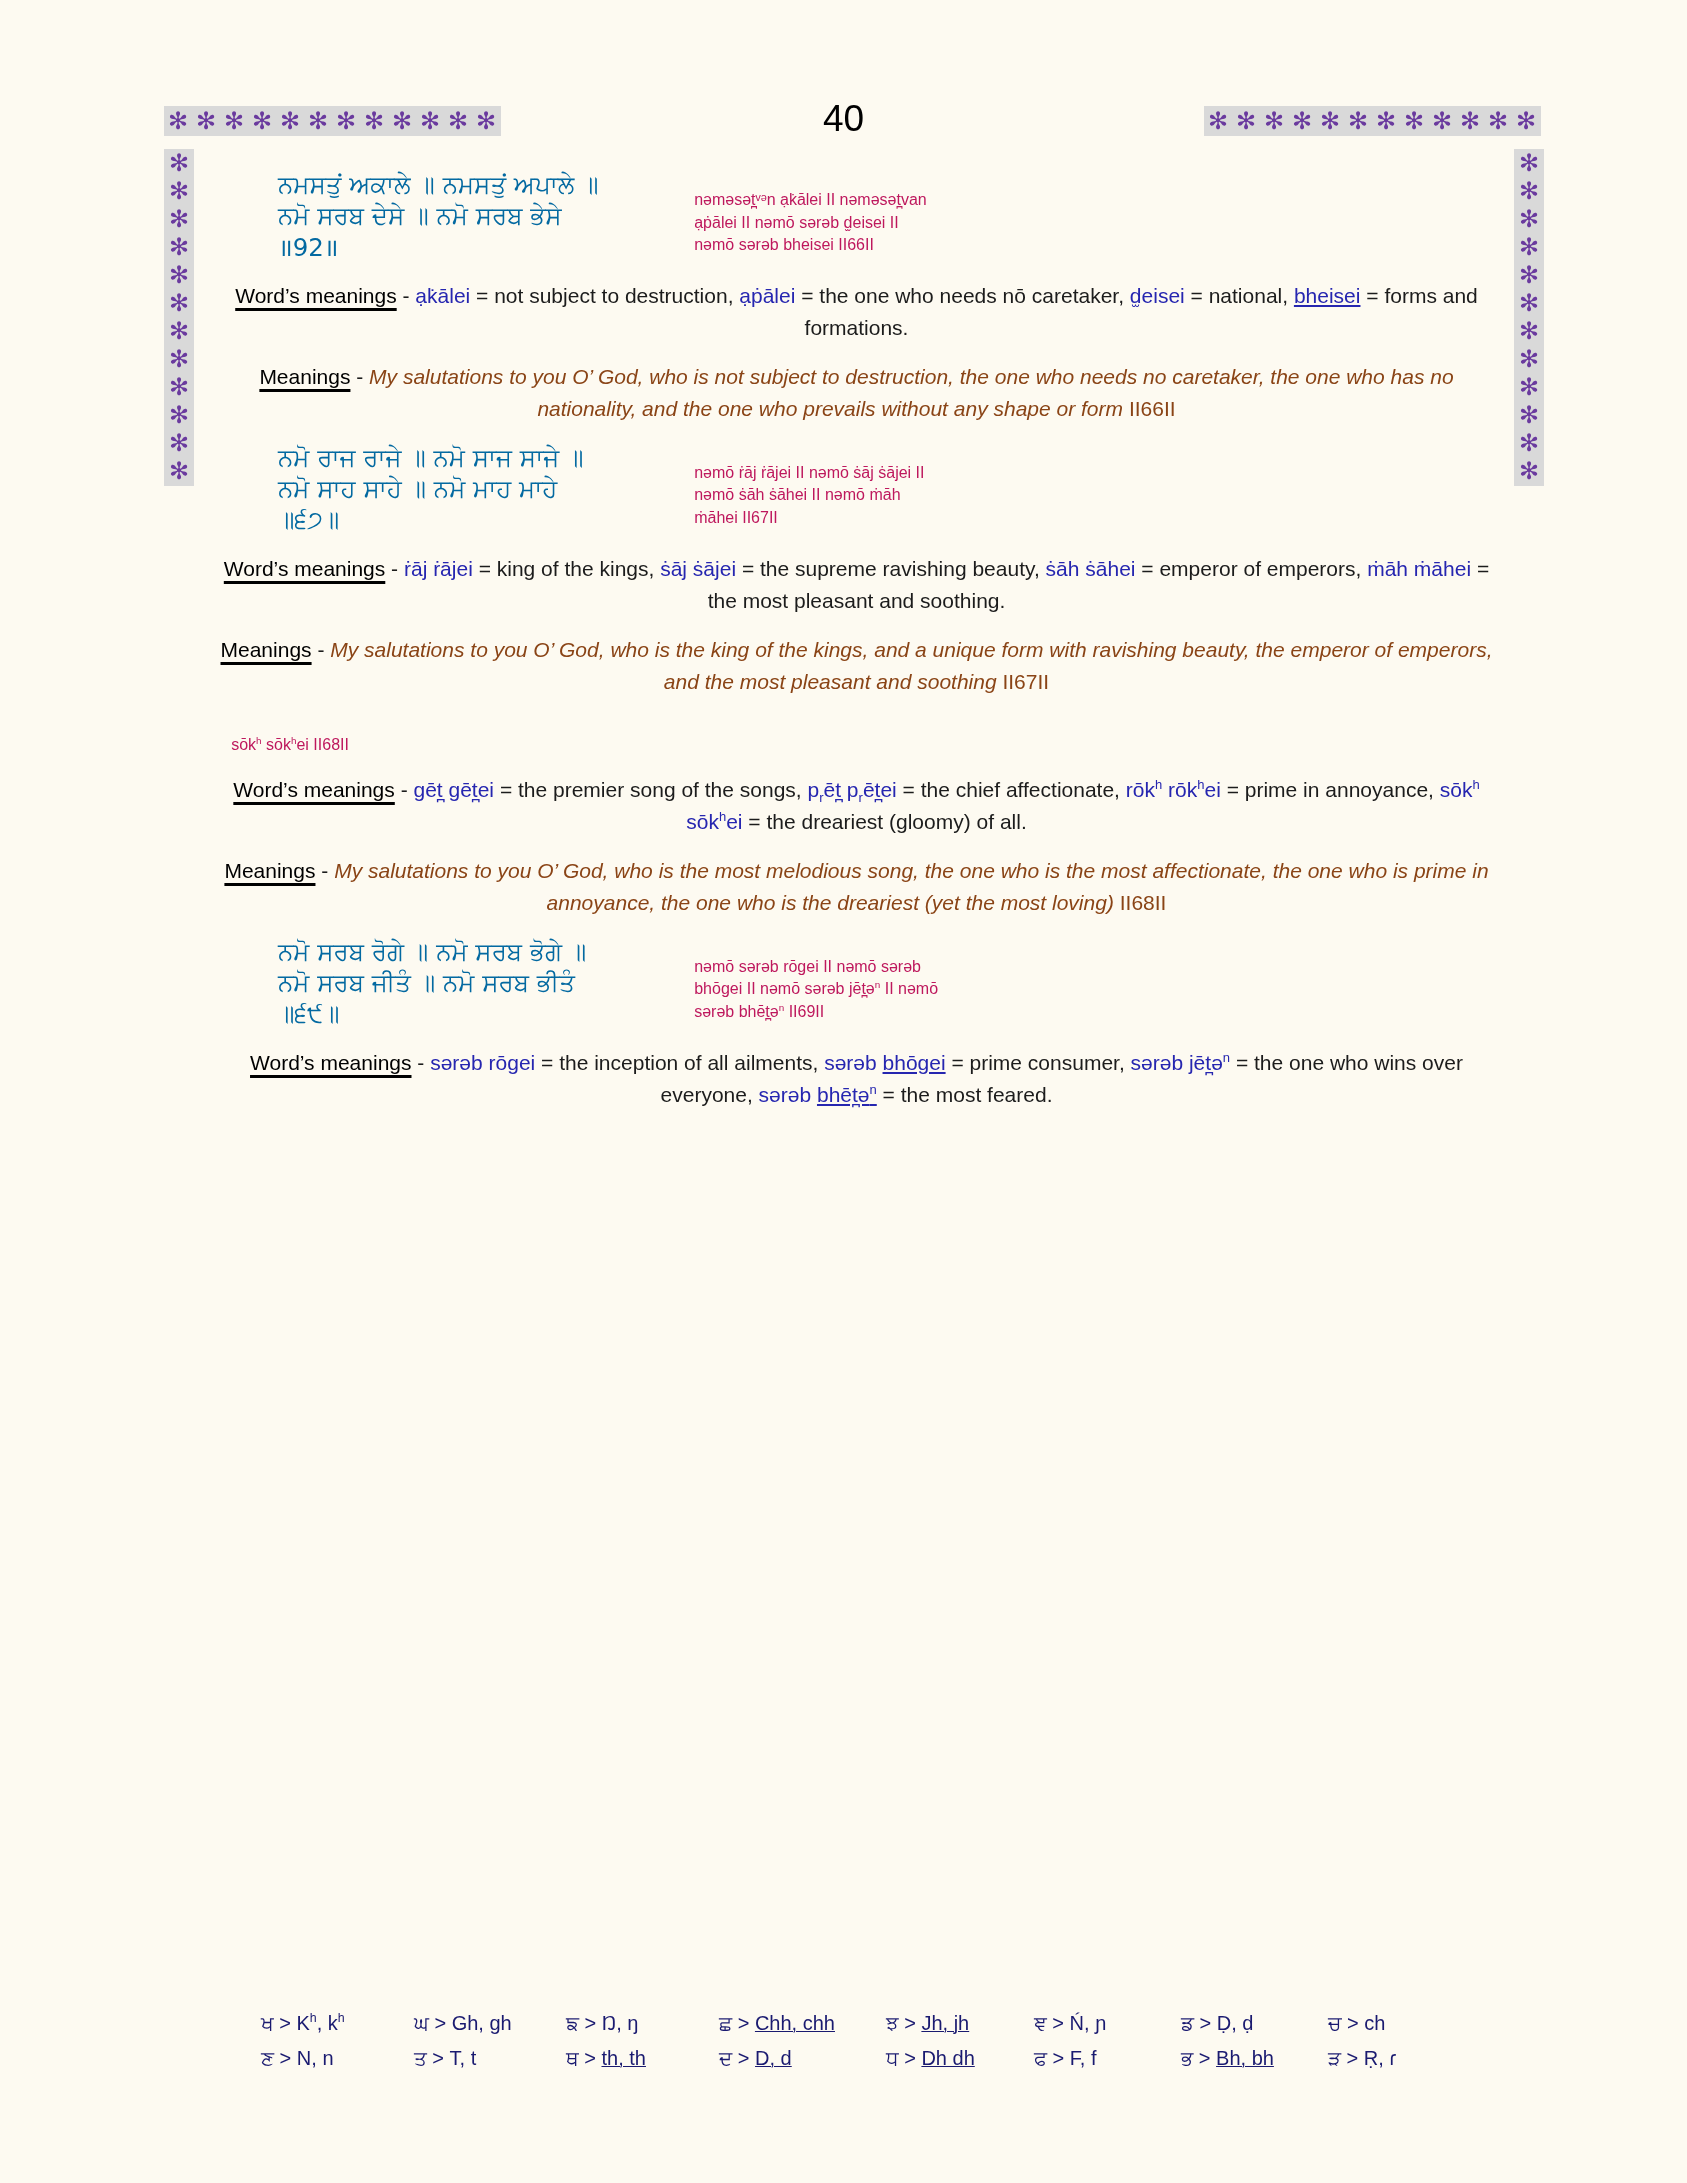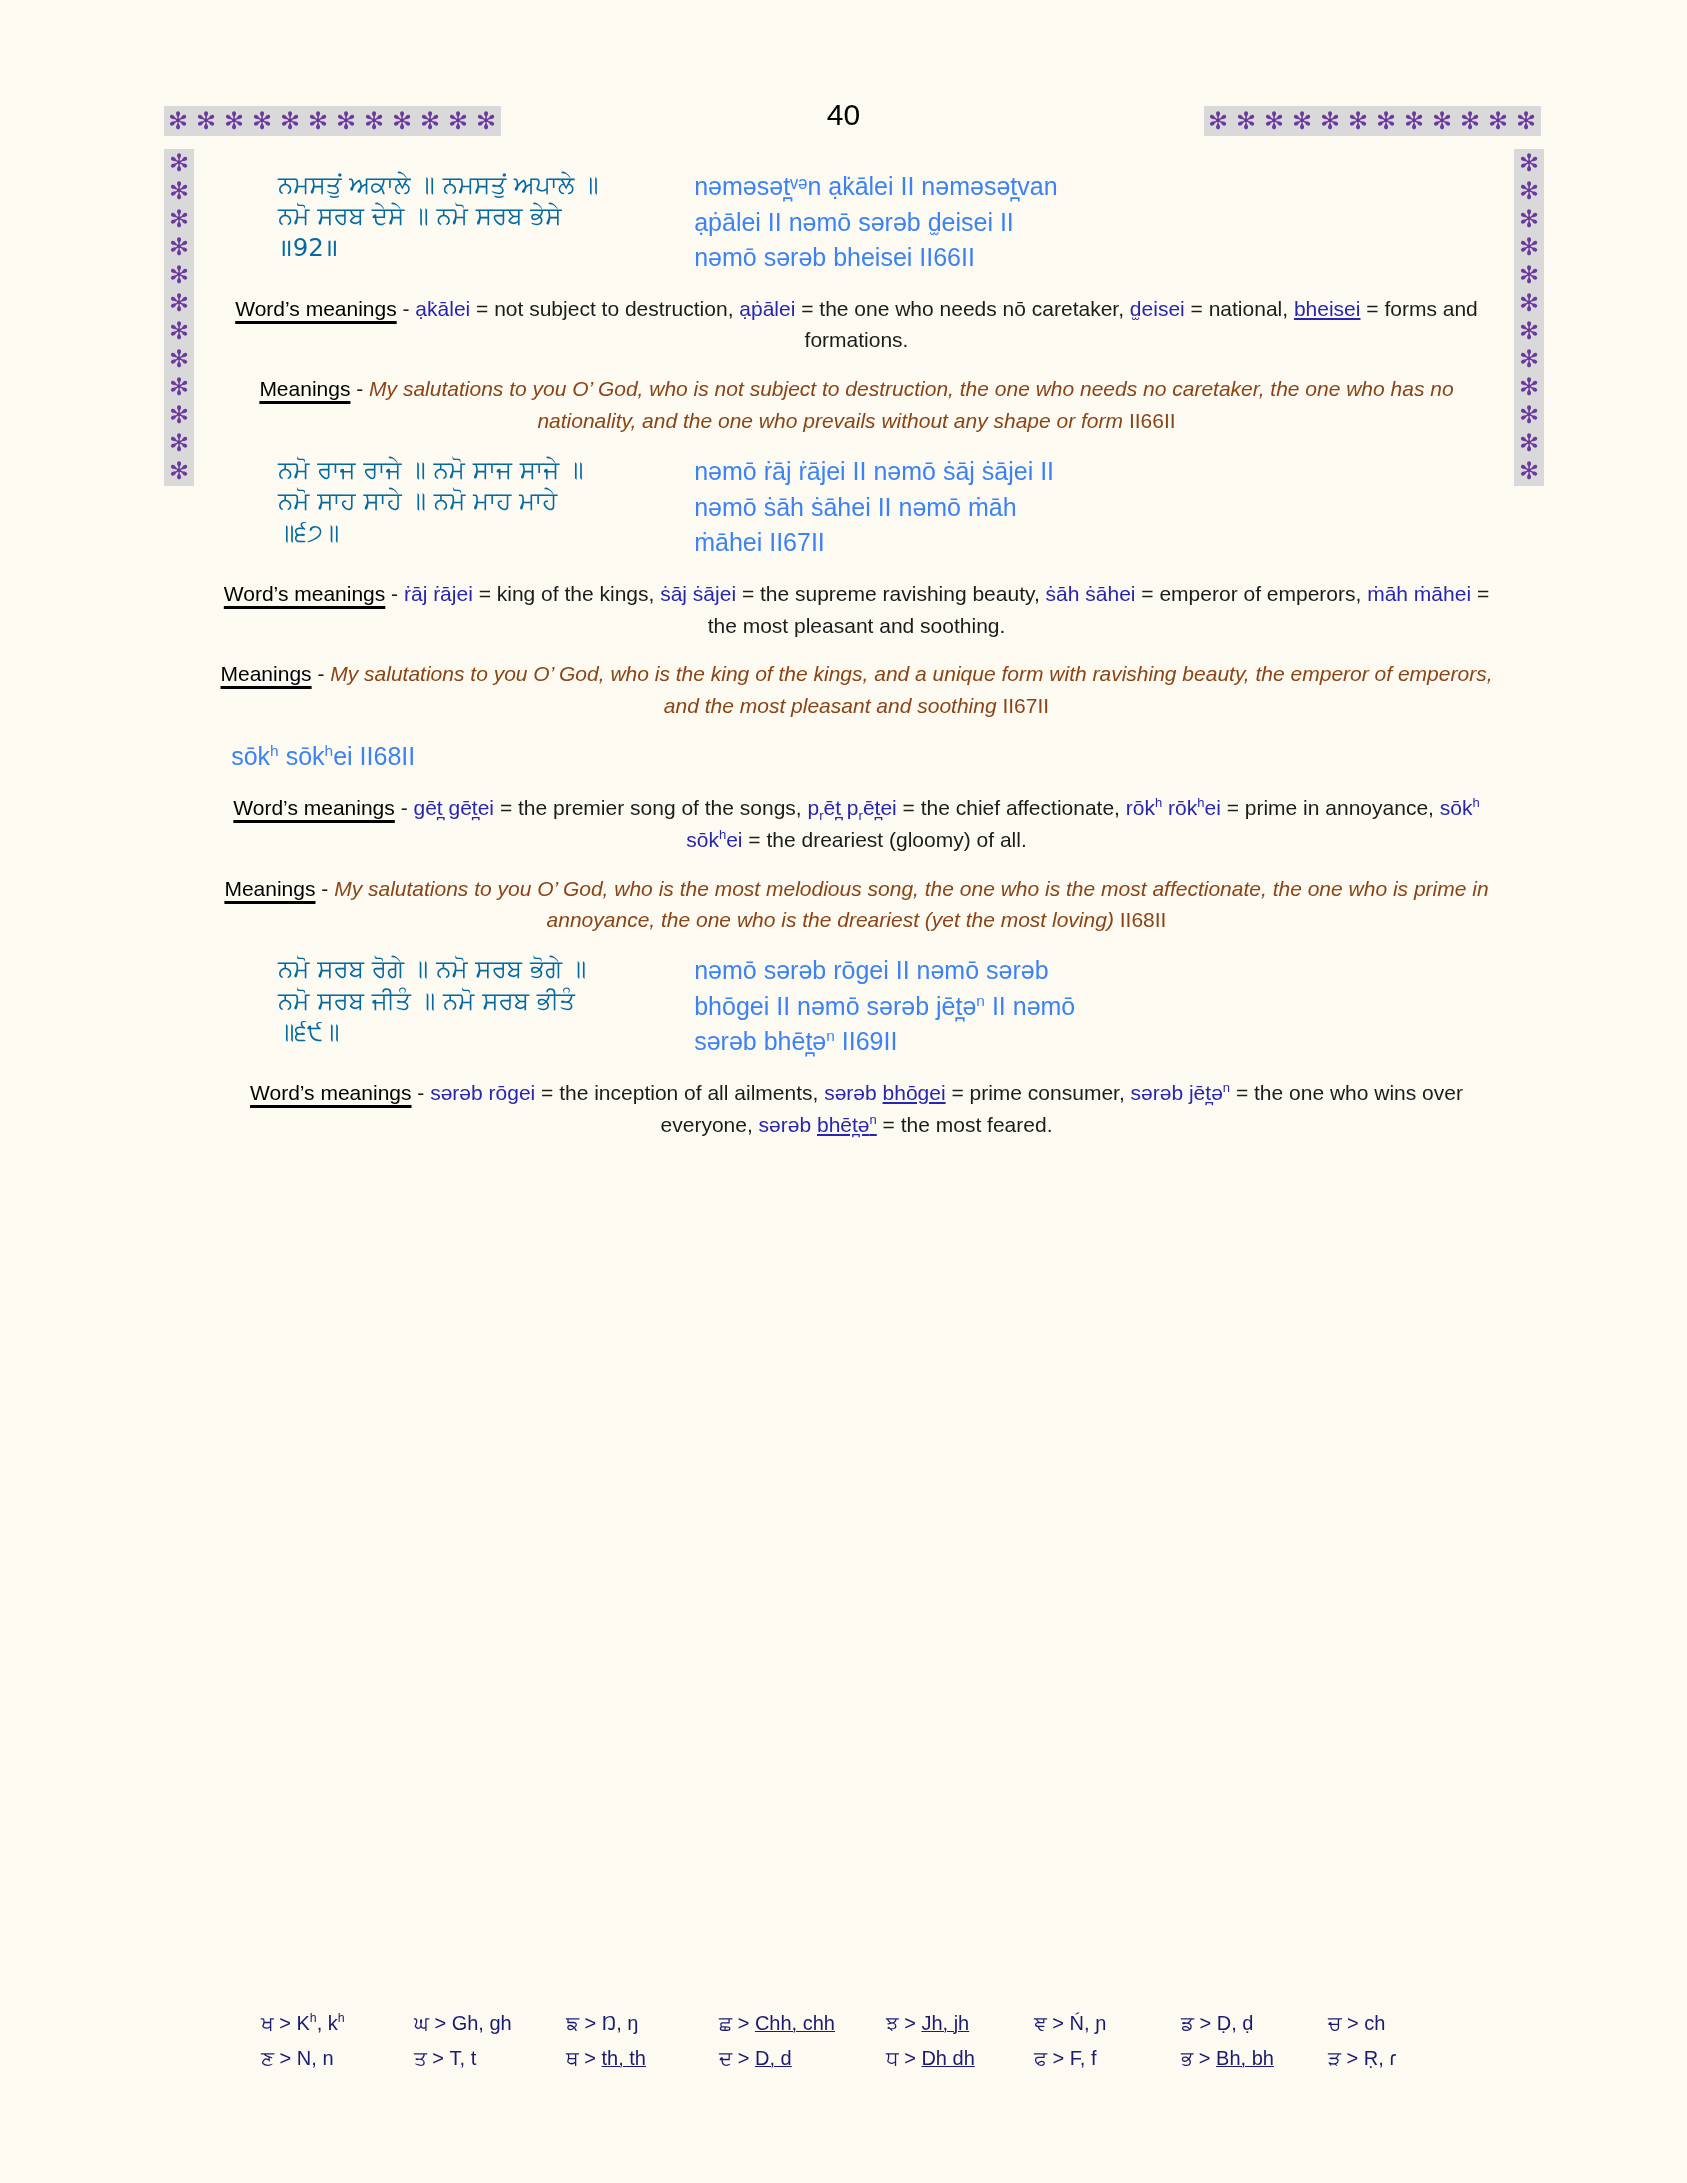--- a/index.html
+++ b/index.html
@@ -70,21 +70,21 @@
     text-align: center;
   }
 
   
   .page-number {
     position: absolute;
     top: 98px;
     left: 0;
     width: 1687px;
     text-align: center;
-    font-size: 30px;
+    font-size: 37px;
     color: #000000;
     font-family: "Liberation Sans", sans-serif;
   }
 
   
   .content {
     position: absolute;
     left: 218px;
     top: 169px;
     width: 1277px;
@@ -102,26 +102,27 @@
     color: #0369a1;
     font-size: 24.5px;
     line-height: 1.28;
     padding-left: 60px;
     box-sizing: border-box;
     font-family: "DejaVu Sans", sans-serif;
   }
   .verse-gurmukhi .gline { display: block; white-space: nowrap; }
   .verse-roman {
     flex: 1 1 auto;
-    color: #3b82f6;
-    font-size: 25px;
+    color: #be185d;
+    font-size: 16px;
     line-height: 1.42;
     padding-left: 13.2px;
     box-sizing: border-box;
     font-family: "Liberation Sans", sans-serif;
+    margin-top: 20px;
   }
   .verse-roman .rline { display: block; }
 
   
   .para {
     font-size: 21px;
     line-height: 1.52;
     color: #1c1c1c;
     margin: 17px 0 17px 0;
     text-align: center;

